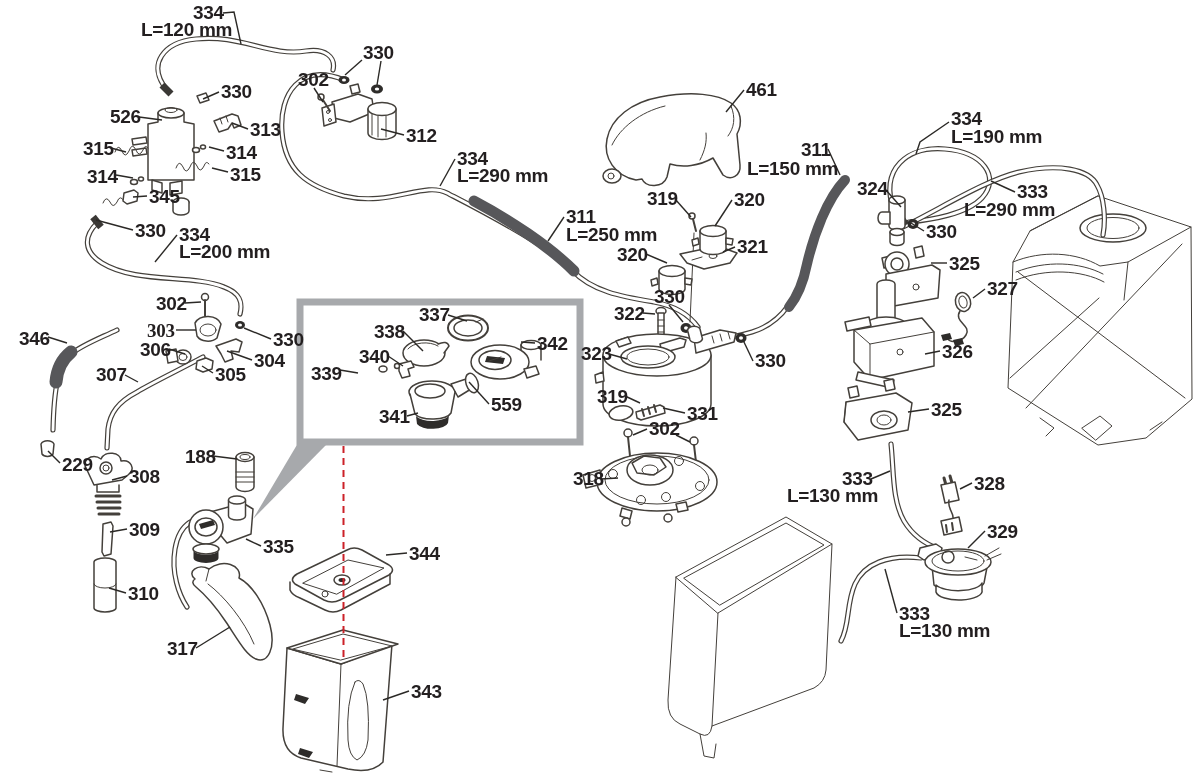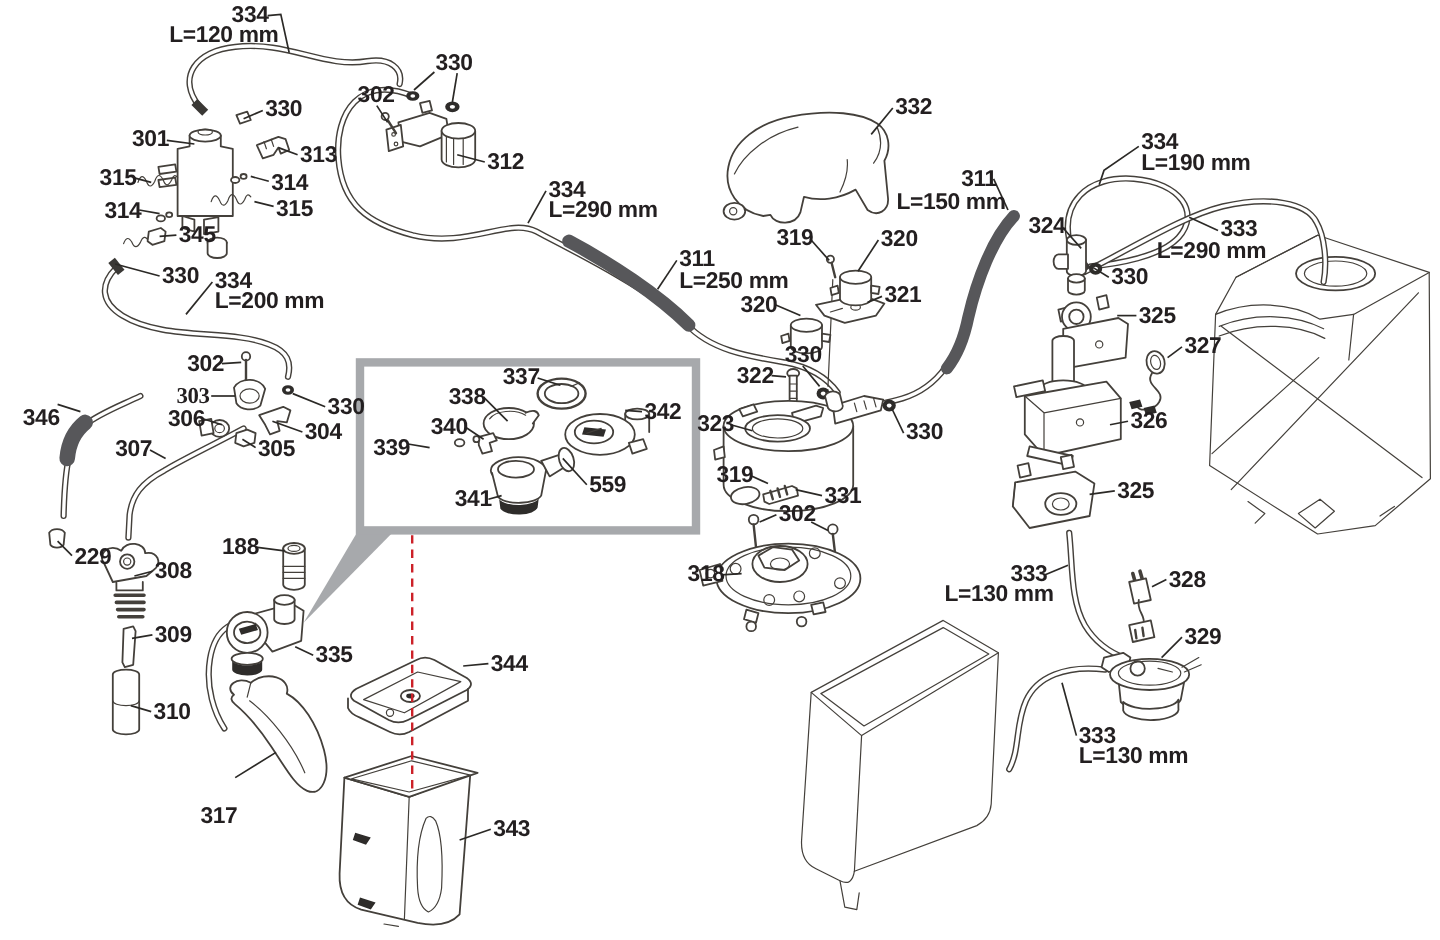--- a/index.html
+++ b/index.html
@@ -429,60 +429,60 @@
       <polyline points="985,531 968,548" class="leader"></polyline>
       <polyline points="897,613 885,569" class="leader"></polyline>
     </svg>
 
   <div id="label-layer" class="overlay" style="width:1200px;height:768px;">
       <div class="plabel" style="left: 193px; top: 3px;">334</div>
       <div class="plabel" style="left: 141px; top: 20px;">L=120 mm</div>
       <div class="plabel" style="left: 221px; top: 82px;">330</div>
       <div class="plabel" style="left: 298px; top: 70px;">302</div>
       <div class="plabel" style="left: 363px; top: 43px;">330</div>
-      <div class="plabel" style="left: 110px; top: 107px;">301</div>
+      <div class="plabel" style="left: 110px; top: 107px;">526</div>
       <div class="plabel" style="left: 250px; top: 120px;">313</div>
       <div class="plabel" style="left: 406px; top: 126px;">312</div>
       <div class="plabel" style="left: 83px; top: 139px;">315</div>
       <div class="plabel" style="left: 226px; top: 143px;">314</div>
       <div class="plabel" style="left: 87px; top: 167px;">314</div>
       <div class="plabel" style="left: 230px; top: 165px;">315</div>
       <div class="plabel" style="left: 149px; top: 187px;">345</div>
       <div class="plabel" style="left: 135px; top: 221px;">330</div>
       <div class="plabel" style="left: 179px; top: 225px;">334</div>
       <div class="plabel" style="left: 179px; top: 242px;">L=200 mm</div>
       <div class="plabel" style="left: 156px; top: 294px;">302</div>
       <div class="plabel" style="left: 147px; top: 321px; font-family: Liberation Serif, serif;">303</div>
-      <div class="plabel" style="left: 19px; top: 339px;">346</div>
+      <div class="plabel" style="left: 19px; top: 329px;">346</div>
       <div class="plabel" style="left: 140px; top: 340px;">306</div>
       <div class="plabel" style="left: 273px; top: 330px;">330</div>
       <div class="plabel" style="left: 254px; top: 351px;">304</div>
       <div class="plabel" style="left: 215px; top: 365px;">305</div>
       <div class="plabel" style="left: 96px; top: 365px;">307</div>
       <div class="plabel" style="left: 62px; top: 455px;">229</div>
       <div class="plabel" style="left: 129px; top: 467px;">308</div>
       <div class="plabel" style="left: 129px; top: 520px;">309</div>
       <div class="plabel" style="left: 128px; top: 584px;">310</div>
       <div class="plabel" style="left: 185px; top: 447px;">188</div>
       <div class="plabel" style="left: 263px; top: 537px;">335</div>
-      <div class="plabel" style="left: 167px; top: 639px; margin-top: 32px;">317</div>
+      <div class="plabel" style="left: 167px; top: 639px;">317</div>
       <div class="plabel" style="left: 409px; top: 544px;">344</div>
       <div class="plabel" style="left: 411px; top: 682px;">343</div>
       <div class="plabel" style="left: 419px; top: 305px;">337</div>
       <div class="plabel" style="left: 374px; top: 322px; text-align: right;">338</div>
       <div class="plabel" style="left: 537px; top: 334px;">342</div>
       <div class="plabel" style="left: 359px; top: 347px;">340</div>
       <div class="plabel" style="left: 311px; top: 364px;">339</div>
       <div class="plabel" style="left: 491px; top: 395px;">559</div>
       <div class="plabel" style="left: 379px; top: 407px;">341</div>
       <div class="plabel" style="left: 457px; top: 149px;">334</div>
       <div class="plabel" style="left: 457px; top: 166px;">L=290 mm</div>
       <div class="plabel" style="left: 566px; top: 207px;">311</div>
       <div class="plabel" style="left: 566px; top: 225px;">L=250 mm</div>
-      <div class="plabel" style="left: 746px; top: 80px;">332</div>
+      <div class="plabel" style="left: 746px; top: 80px;">461</div>
       <div class="plabel" style="left: 647px; top: 189px;">319</div>
       <div class="plabel" style="left: 734px; top: 190px;">320</div>
       <div class="plabel" style="left: 737px; top: 237px;">321</div>
       <div class="plabel" style="left: 617px; top: 245px;">320</div>
       <div class="plabel" style="left: 654px; top: 287px;">330</div>
       <div class="plabel" style="left: 614px; top: 304px;">322</div>
       <div class="plabel" style="left: 581px; top: 344px;">323</div>
       <div class="plabel" style="left: 755px; top: 351px;">330</div>
       <div class="plabel" style="left: 597px; top: 387px;">319</div>
       <div class="plabel" style="left: 687px; top: 404px;">331</div>

